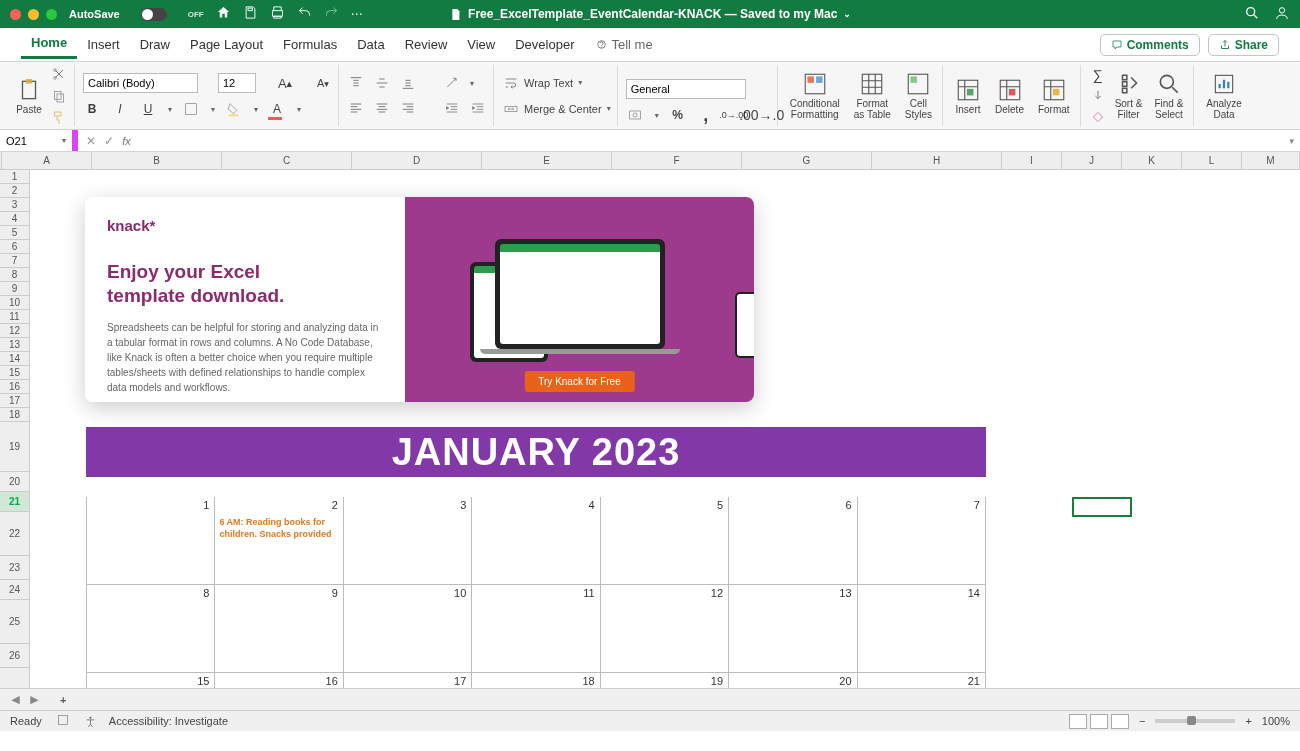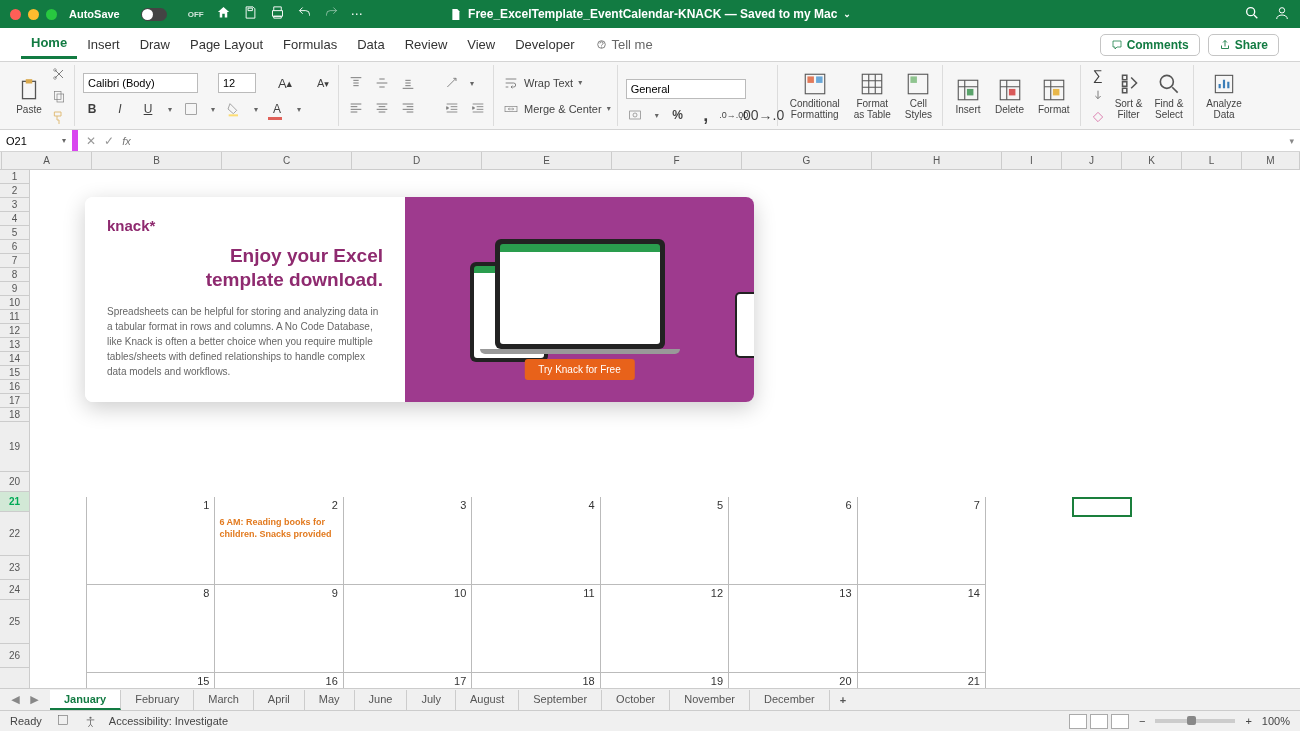--- a/index.html
+++ b/index.html
@@ -57,33 +57,33 @@
 .grid-area { display: flex; height: 518px; }
 .row-headers { width: 30px; background: #eee; border-right: 1px solid #ccc; }
 .row-h { height: 14px; border-bottom: 1px solid #ccc; text-align: center; font-size: 10px; color: #555; line-height: 14px; }
 .row-h.active { background: #d2e8d6; font-weight: 600; color: #0a5; }
 .sheet { flex: 1; position: relative; background: #fff; overflow: hidden; }
 
 
 .promo { position: absolute; left: 55px; top: 27px; width: 669px; height: 205px; display: flex; border-radius: 8px; box-shadow: 0 6px 22px rgba(0,0,0,0.2); overflow: hidden; }
 .promo-left { width: 320px; background: #fff; padding: 20px 22px; }
 .promo-logo { color: #8e2a6f; font-weight: 700; font-size: 15px; }
-.promo-title { color: #8e2a6f; font-weight: 700; font-size: 19px; margin-top: 10px; line-height: 1.25; text-align: right; }
+.promo-title { color: #8e2a6f; font-weight: 700; font-size: 19px; margin-top: 26px; line-height: 1.25; }
 .promo-text { font-size: 10px; color: #666; margin-top: 12px; line-height: 1.5; }
 .promo-right { flex: 1; background: #9e3a8e; position: relative; display: flex; align-items: center; justify-content: center; }
 .device { background: #222; border-radius: 6px; position: absolute; }
 .device .screen { background: #fff; border-radius: 3px; }
 .laptop { width: 170px; height: 110px; left: 50%; top: 42px; transform: translateX(-50%); padding: 5px; }
 .laptop .screen { width: 100%; height: 100%; background: linear-gradient(#2a9d4e 0 8%, #fff 8%); }
 .laptop-base { position: absolute; left: 50%; top: 152px; transform: translateX(-50%); width: 200px; height: 5px; background: #999; border-radius: 0 0 6px 6px; }
 .tablet { width: 78px; height: 100px; left: 65px; top: 65px; padding: 4px; }
 .tablet .screen { width: 100%; height: 100%; background: linear-gradient(#2a9d4e 0 8%, #fff 8%); }
 .phone { width: 33px; height: 66px; left: 330px; top: 95px; padding: 2px; border-radius: 5px; }
 .phone .screen { width: 100%; height: 100%; background: #fff; border-radius: 3px; }
-.try-btn { position: absolute; bottom: 22px; left: 50%; transform: translateX(-50%); background: #e8621a; color: #fff; font-size: 10px; padding: 5px 14px; border-radius: 3px; font-weight: 500; }
+.try-btn { position: absolute; bottom: 10px; left: 50%; transform: translateX(-50%); background: #e8621a; color: #fff; font-size: 10px; padding: 5px 14px; border-radius: 3px; font-weight: 500; }
 
 
 .cal-title { position: absolute; left: 56px; top: 257px; width: 900px; height: 50px; background: #8338a8; color: #fff; font-size: 38px; font-weight: 800; text-align: center; line-height: 50px; font-family: Arial, sans-serif; letter-spacing: 1px; }
 .cal-days { position: absolute; left: 56px; top: 307px; width: 900px; height: 20px; background: #56217a; display: flex; }
 .cal-days div { flex: 1; color: #fff; font-size: 11px; font-weight: 700; text-align: center; line-height: 20px; }
 .cal-grid { position: absolute; left: 56px; top: 327px; width: 900px; }
 .cal-row { display: flex; height: 88px; }
 .cal-row.short { height: 20px; }
 .cal-cell { flex: 1; border: 1px solid #bbb; border-top: none; border-left: none; position: relative; background: #fff; padding: 2px 4px; }
 .cal-cell:first-child { border-left: 1px solid #bbb; }
@@ -529,20 +529,21 @@
             <div class="screen"></div>
           </div>
         <div class="laptop-base"></div>
         <div class="device phone">
             <div class="screen"></div>
           </div>
         <div class="try-btn">Try Knack for Free</div>
       </div>
     </div>
 
+    <div class="cal-title">JANUARY 2023</div>
     <div class="cal-grid">
       <div class="cal-row" id="week1">
           <div class="cal-cell">
             <div class="cal-num">1</div>
           </div>
           <div class="cal-cell">
             <div class="cal-num">2</div>
             <div class="cal-event">6 AM: Reading books for children. Snacks provided</div>
           </div>
           <div class="cal-cell">
@@ -611,34 +612,20 @@
 
     <div class="active-cell" style="left:1042px;top:327px;width:60px;height:20px"></div>
   </div>
 </div>
 
 <div class="sheet-row">
   <div class="sheet-nav">
     <span>◀</span>
     <span>▶</span>
   </div>
-  <div id="sheettabs" style="display:flex">
-      <div class="sheet-tab active">January</div>
-      <div class="sheet-tab">February</div>
-      <div class="sheet-tab">March</div>
-      <div class="sheet-tab">April</div>
-      <div class="sheet-tab">May</div>
-      <div class="sheet-tab">June</div>
-      <div class="sheet-tab">July</div>
-      <div class="sheet-tab">August</div>
-      <div class="sheet-tab">September</div>
-      <div class="sheet-tab">October</div>
-      <div class="sheet-tab">November</div>
-      <div class="sheet-tab">December</div>
-    </div>
   <div class="sheet-add">+</div>
 </div>
 
 <div class="statusbar">
   <span>Ready</span>
   <span><svg width="14" height="14" viewBox="0 0 24 24">
         <rect x="4" y="4" width="16" height="16" fill="none" stroke="#666"></rect>
       </svg></span>
   <span style="display:flex;align-items:center;gap:12px">
     <svg width="13" height="13" viewBox="0 0 24 24">

